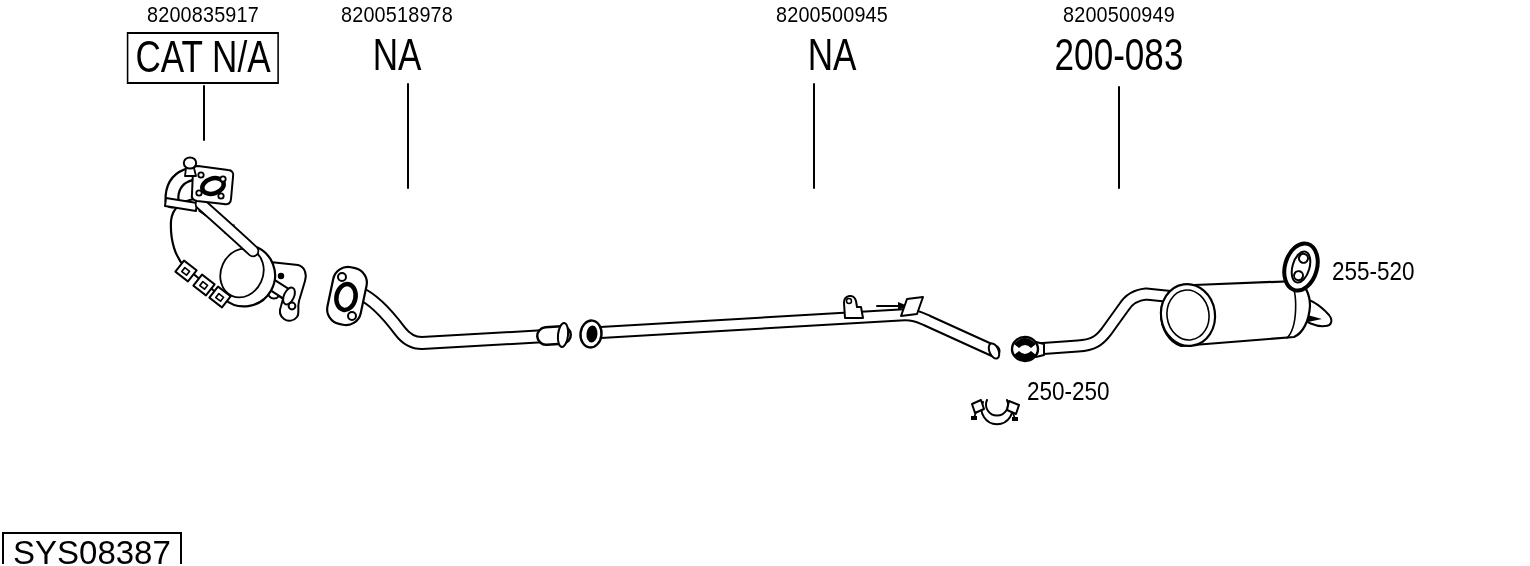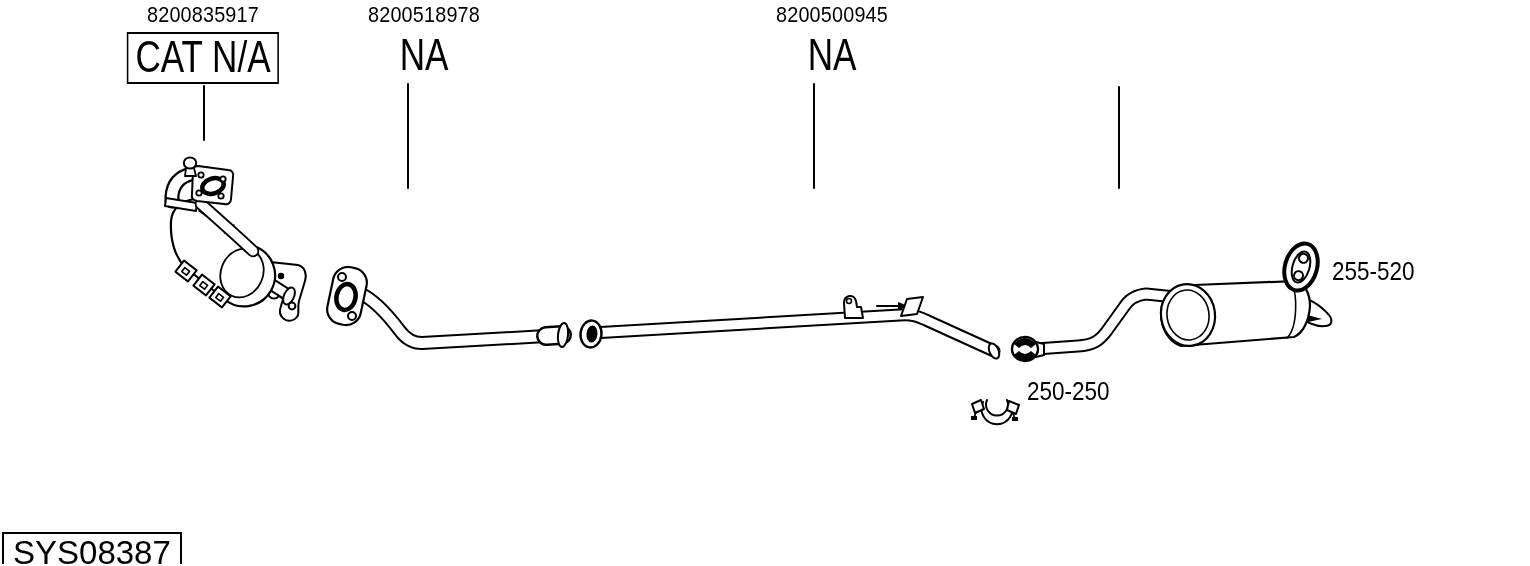--- a/index.html
+++ b/index.html
@@ -159,29 +159,33 @@
       <circle cx="1301" cy="258" r="4.5" fill="#fff"></circle>
       <circle cx="1301" cy="276" r="4.5" fill="#fff"></circle>
     </g>
   </svg>
 
   <div class="part-col" style="left:203px">
     <span class="part-number">8200835917</span>
     <span class="part-ref boxed">CAT N/A</span>
   </div>
 
-  <div class="part-col" style="left:424px">
+  <div class="part-col" style="left:397px">
     <span class="part-number">8200518978</span>
     <span class="part-ref">NA</span>
   </div>
 
   <div class="part-col" style="left:832px">
     <span class="part-number">8200500945</span>
     <span class="part-ref">NA</span>
   </div>
 
+  <div class="part-col" style="left:1119px">
+    <span class="part-number">8200500949</span>
+    <span class="part-ref">200-083</span>
+  </div>
 
   <div class="side-label" style="left:1332px;top:259px">255-520</div>
 
   <div class="side-label" style="left:1027px;top:379px">250-250</div>
 
   <div class="system-code">SYS08387</div>
 </div>
 
 </body></html>

